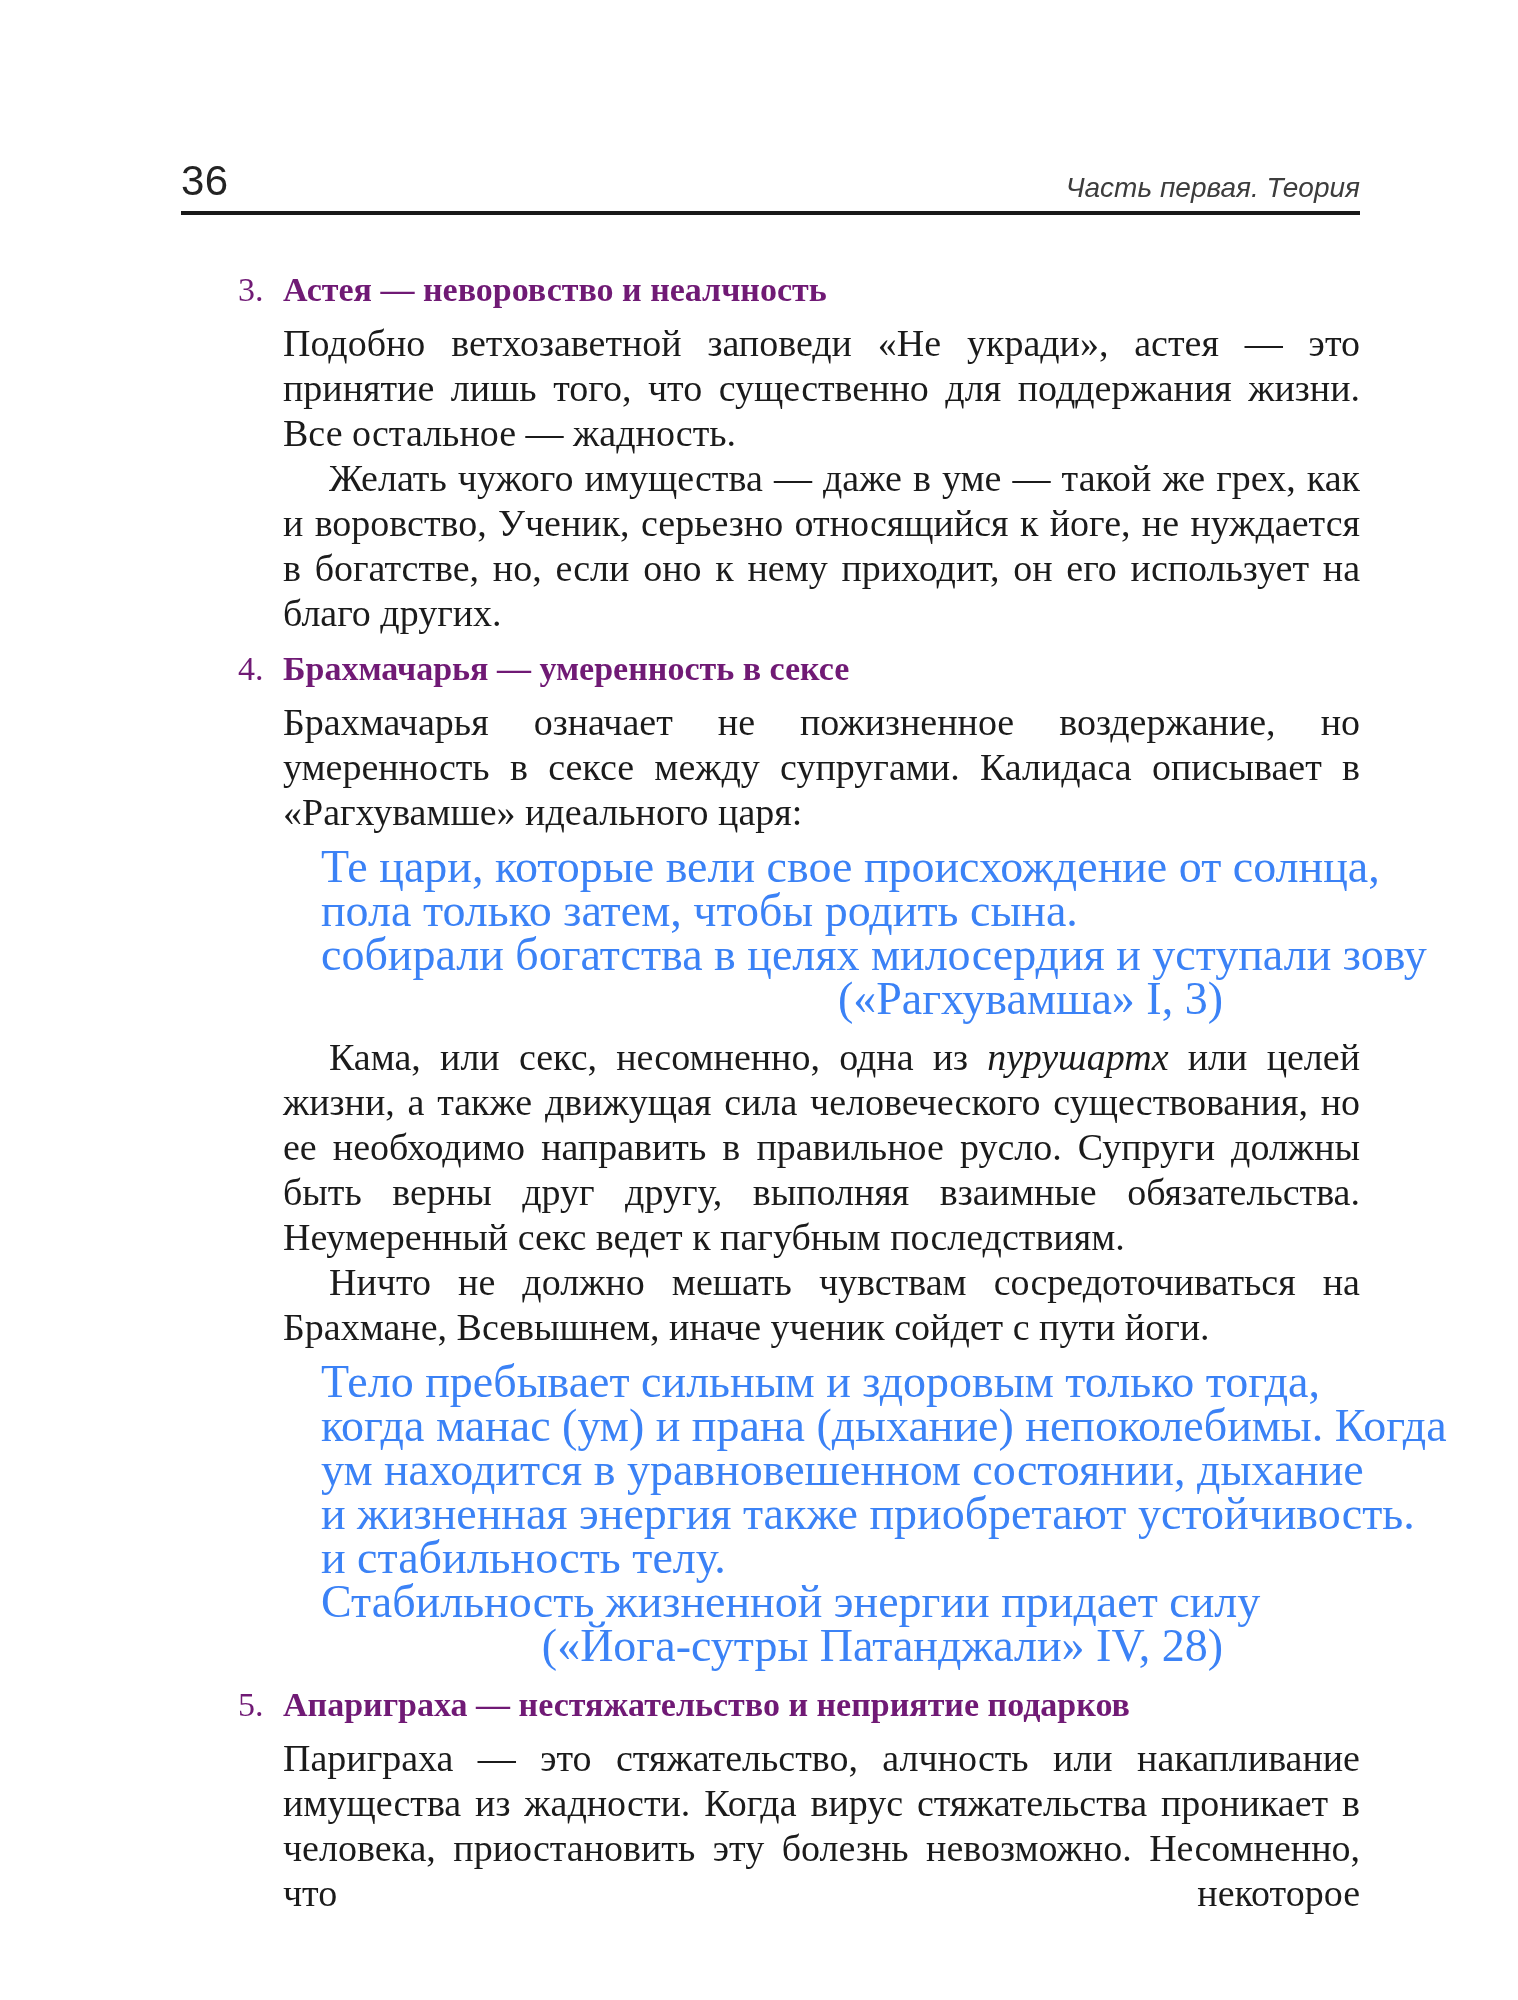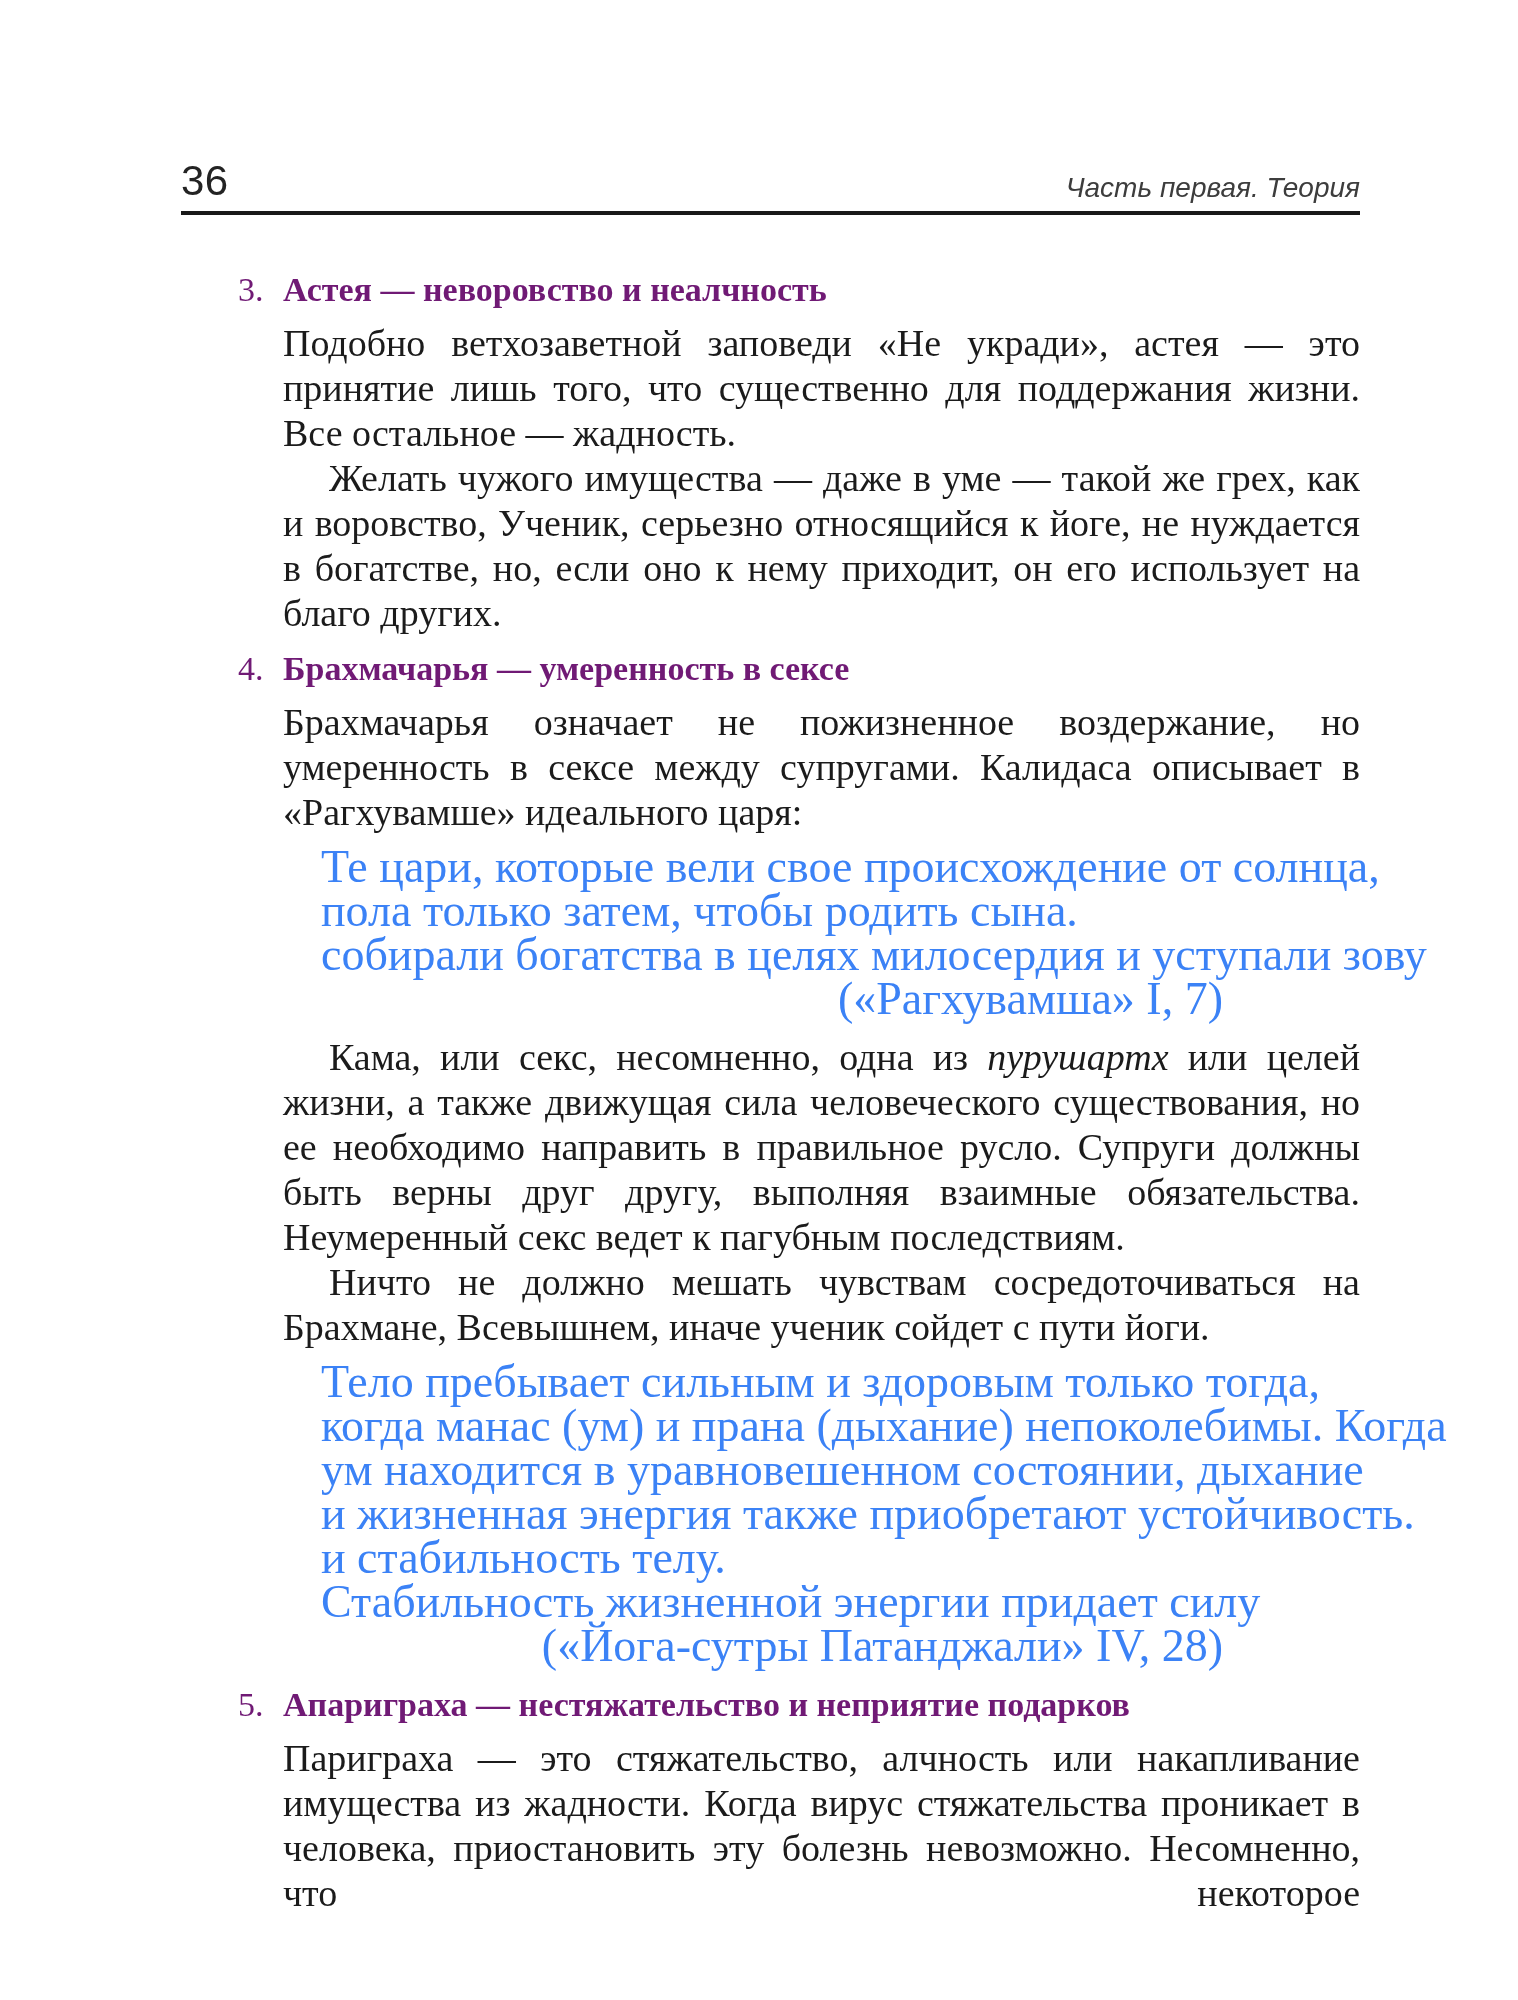--- a/index.html
+++ b/index.html
@@ -115,21 +115,21 @@
     </section>
 
     <section>
       <h2 class="sec-title"><span class="sec-num">4.</span><span>Брахмачарья — умеренность в сексе</span></h2>
       <p class="body-p">Брахмачарья означает не пожизненное воздержание, но умеренность в сексе между супругами. Калидаса описывает в «Рагхувамше» идеального царя:</p>
 
       <div class="quote">
         <div class="qline">Те цари, которые вели свое происхождение от солнца,</div>
         <div class="qline">пола только затем, чтобы родить сына.</div>
         <div class="qline">собирали богатства в целях милосердия и уступали зову</div>
-        <div class="attrib">(«Рагхувамша» I, 7)</div>
+        <div class="attrib">(«Рагхувамша» I, 3)</div>
       </div>
 
       <p class="body-p indent"><span>Кама, или секс, несомненно, одна из </span><i class="term">пурушартх</i><span> или целей жизни, а также движущая сила человеческого существования, но ее необходимо направить в правильное русло. Супруги должны быть верны друг другу, выполняя взаимные обязательства. Неумеренный секс ведет к пагубным последствиям.</span></p>
       <p class="body-p indent">Ничто не должно мешать чувствам сосредоточиваться на Брахмане, Всевышнем, иначе ученик сойдет с пути йоги.</p>
 
       <div class="quote">
         <div class="qline">Тело пребывает сильным и здоровым только тогда,</div>
         <div class="qline">когда манас (ум) и прана (дыхание) непоколебимы. Когда</div>
         <div class="qline">ум находится в уравновешенном состоянии, дыхание</div>
         <div class="qline">и жизненная энергия также приобретают устойчивость.</div>

